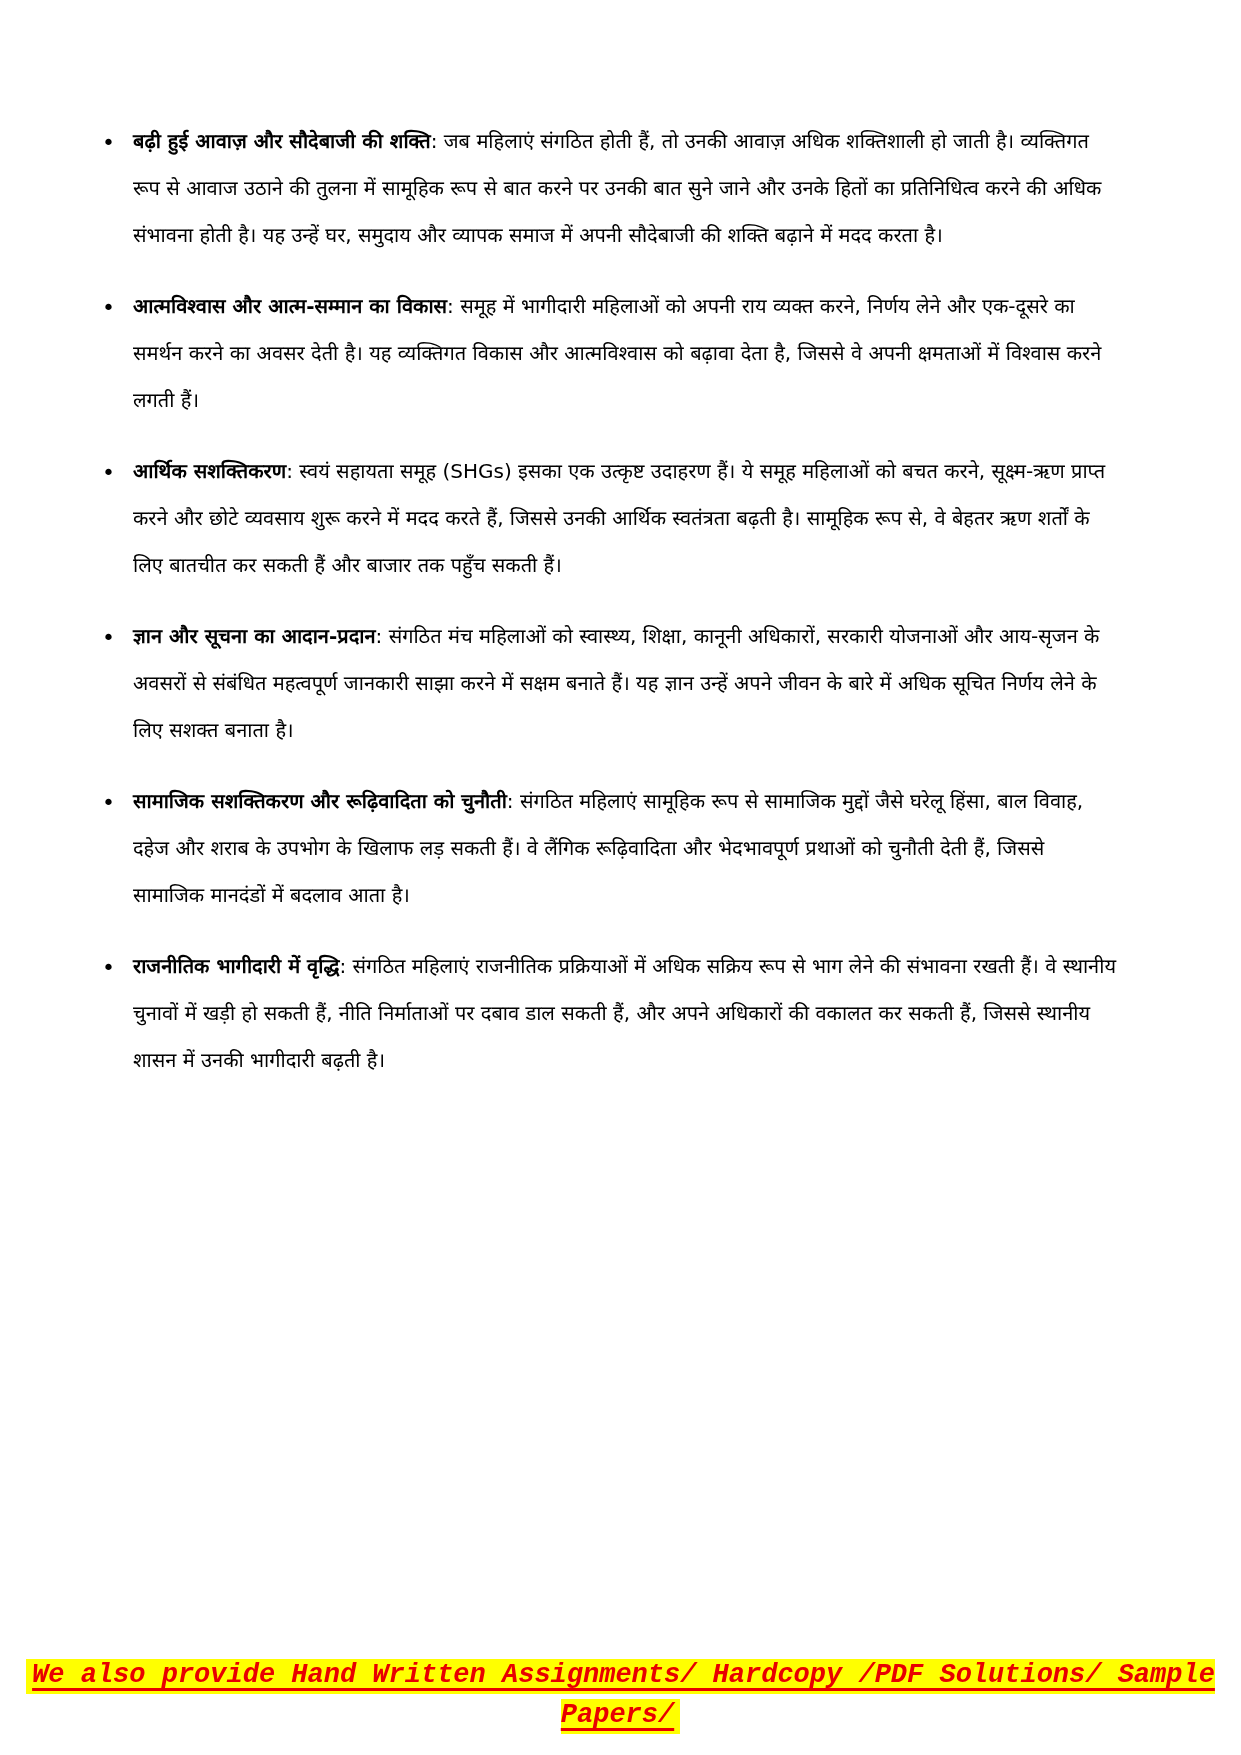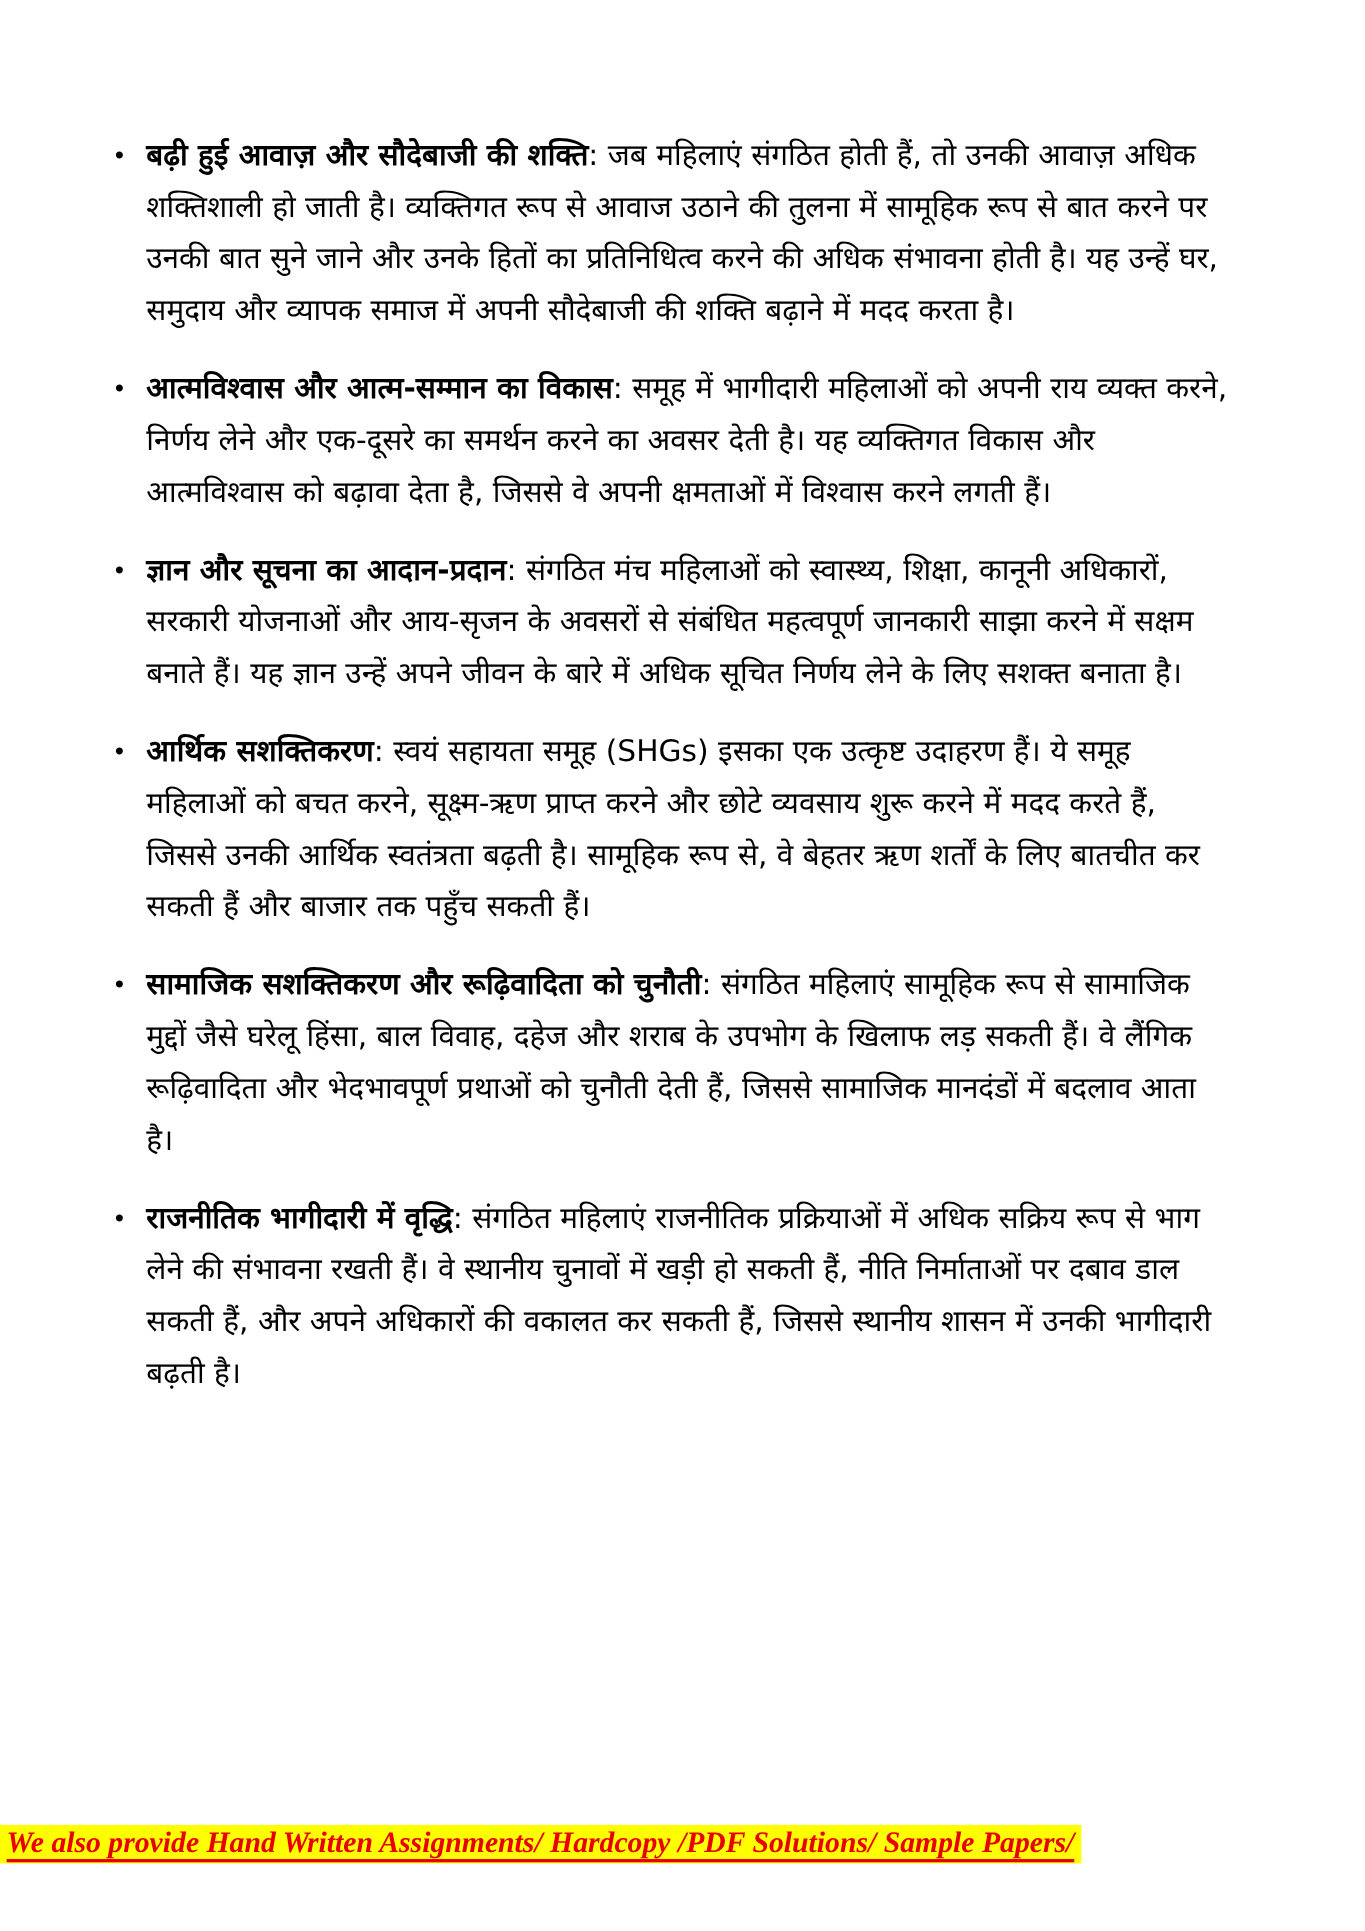--- a/index.html
+++ b/index.html
@@ -25,21 +25,21 @@
   }
   ul.bullet-list {
     list-style: none;
     margin: 0;
     padding: 0;
   }
   ul.bullet-list li {
     position: relative;
     padding-left: 33px;
     margin-bottom: 24px;
-    font-size: 27px;
+    font-size: 20px;
     line-height: 47px;
     text-align: left;
     letter-spacing: 0px;
   }
   ul.bullet-list li::before {
     content: "\2022";
     position: absolute;
     left: 2px;
     top: 1px;
     font-size: 22px;
@@ -49,22 +49,22 @@
     font-weight: 700;
   }
   .b-body {
     font-weight: 400;
   }
   .footer {
     position: absolute;
     top: 1655px;
     left: 0;
     width: 100%;
-    text-align: left;
-    font-family: Liberation Serif, serif;
+    text-align: center;
+    font-family: Liberation Mono, monospace;
     font-style: italic;
     font-weight: 700;
     font-size: 27px;
     line-height: 40px;
   }
   .footer .hl {
     background: var(--highlight, #ffff00);
     color: var(--footer-red, #e80000);
     text-decoration: underline;
     text-decoration-color: var(--footer-red, #e80000);
@@ -83,25 +83,25 @@
 
       <li>
         <span class="b-head">बढ़ी हुई आवाज़ और सौदेबाजी की शक्ति</span><span class="b-body">: जब महिलाएं संगठित होती हैं, तो उनकी आवाज़ अधिक शक्तिशाली हो जाती है। व्यक्तिगत रूप से आवाज उठाने की तुलना में सामूहिक रूप से बात करने पर उनकी बात सुने जाने और उनके हितों का प्रतिनिधित्व करने की अधिक संभावना होती है। यह उन्हें घर, समुदाय और व्यापक समाज में अपनी सौदेबाजी की शक्ति बढ़ाने में मदद करता है।</span>
       </li>
 
       <li>
         <span class="b-head">आत्मविश्वास और आत्म-सम्मान का विकास</span><span class="b-body">: समूह में भागीदारी महिलाओं को अपनी राय व्यक्त करने, निर्णय लेने और एक-दूसरे का समर्थन करने का अवसर देती है। यह व्यक्तिगत विकास और आत्मविश्वास को बढ़ावा देता है, जिससे वे अपनी क्षमताओं में विश्वास करने लगती हैं।</span>
       </li>
 
       <li>
-        <span class="b-head">ज्ञान और सूचना का आदान-प्रदान</span><span class="b-body">: संगठित मंच महिलाओं को स्वास्थ्य, शिक्षा, कानूनी अधिकारों, सरकारी योजनाओं और आय-सृजन के अवसरों से संबंधित महत्वपूर्ण जानकारी साझा करने में सक्षम बनाते हैं। यह ज्ञान उन्हें अपने जीवन के बारे में अधिक सूचित निर्णय लेने के लिए सशक्त बनाता है।</span>
+        <span class="b-head">आर्थिक सशक्तिकरण</span><span class="b-body">: स्वयं सहायता समूह (SHGs) इसका एक उत्कृष्ट उदाहरण हैं। ये समूह महिलाओं को बचत करने, सूक्ष्म-ऋण प्राप्त करने और छोटे व्यवसाय शुरू करने में मदद करते हैं, जिससे उनकी आर्थिक स्वतंत्रता बढ़ती है। सामूहिक रूप से, वे बेहतर ऋण शर्तों के लिए बातचीत कर सकती हैं और बाजार तक पहुँच सकती हैं।</span>
       </li>
 
       <li>
-        <span class="b-head">आर्थिक सशक्तिकरण</span><span class="b-body">: स्वयं सहायता समूह (SHGs) इसका एक उत्कृष्ट उदाहरण हैं। ये समूह महिलाओं को बचत करने, सूक्ष्म-ऋण प्राप्त करने और छोटे व्यवसाय शुरू करने में मदद करते हैं, जिससे उनकी आर्थिक स्वतंत्रता बढ़ती है। सामूहिक रूप से, वे बेहतर ऋण शर्तों के लिए बातचीत कर सकती हैं और बाजार तक पहुँच सकती हैं।</span>
+        <span class="b-head">ज्ञान और सूचना का आदान-प्रदान</span><span class="b-body">: संगठित मंच महिलाओं को स्वास्थ्य, शिक्षा, कानूनी अधिकारों, सरकारी योजनाओं और आय-सृजन के अवसरों से संबंधित महत्वपूर्ण जानकारी साझा करने में सक्षम बनाते हैं। यह ज्ञान उन्हें अपने जीवन के बारे में अधिक सूचित निर्णय लेने के लिए सशक्त बनाता है।</span>
       </li>
 
       <li>
         <span class="b-head">सामाजिक सशक्तिकरण और रूढ़िवादिता को चुनौती</span><span class="b-body">: संगठित महिलाएं सामूहिक रूप से सामाजिक मुद्दों जैसे घरेलू हिंसा, बाल विवाह, दहेज और शराब के उपभोग के खिलाफ लड़ सकती हैं। वे लैंगिक रूढ़िवादिता और भेदभावपूर्ण प्रथाओं को चुनौती देती हैं, जिससे सामाजिक मानदंडों में बदलाव आता है।</span>
       </li>
 
       <li>
         <span class="b-head">राजनीतिक भागीदारी में वृद्धि</span><span class="b-body">: संगठित महिलाएं राजनीतिक प्रक्रियाओं में अधिक सक्रिय रूप से भाग लेने की संभावना रखती हैं। वे स्थानीय चुनावों में खड़ी हो सकती हैं, नीति निर्माताओं पर दबाव डाल सकती हैं, और अपने अधिकारों की वकालत कर सकती हैं, जिससे स्थानीय शासन में उनकी भागीदारी बढ़ती है।</span>
       </li>
 

